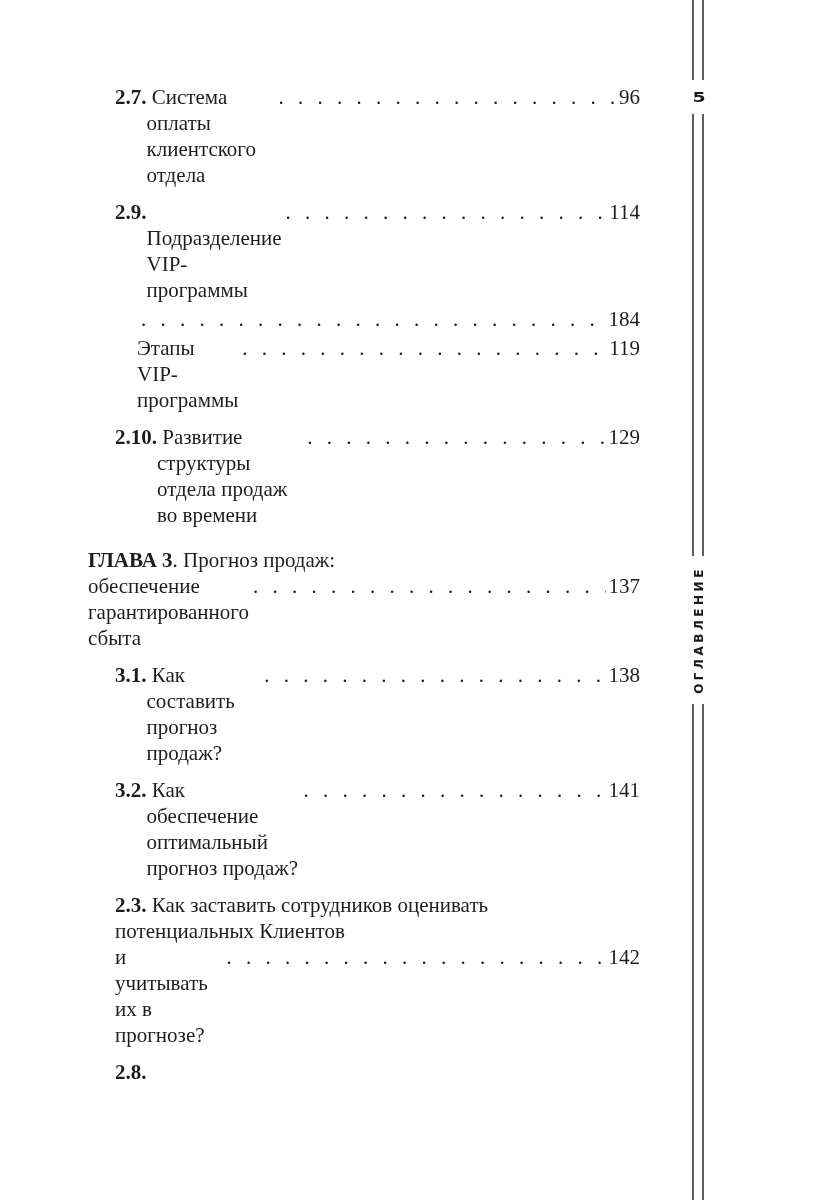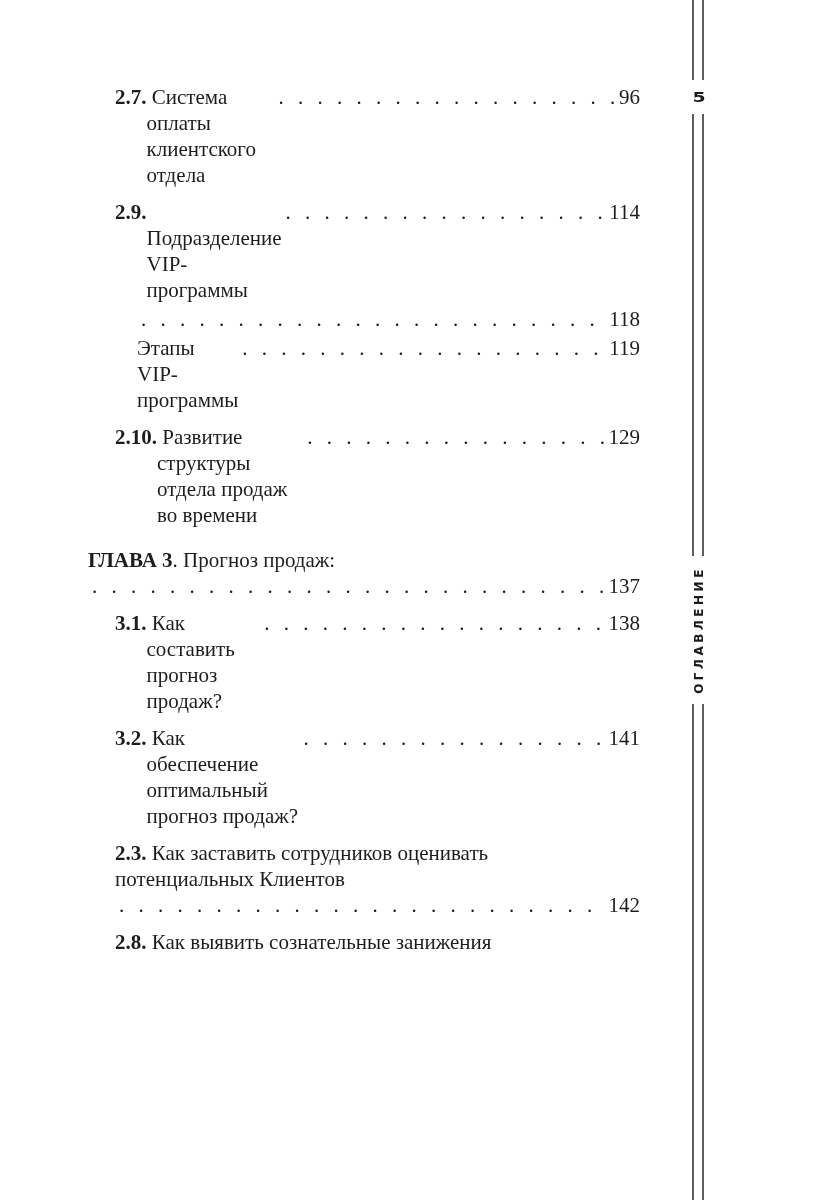--- a/index.html
+++ b/index.html
@@ -79,21 +79,21 @@
       <div class="row">
         <span class="prefix">2.9.</span>
         <span class="t"> Подразделение VIP-программы</span>
         <span class="leader"></span>
         <span class="pg">114</span>
       </div>
     </div>
     <div class="entry sub2">
       <div class="row">
         <span class="leader"></span>
-        <span class="pg">118</span>
+        <span class="pg">184</span>
       </div>
     </div>
     <div class="entry sub2">
       <div class="row">
         <span class="t">Этапы VIP-программы</span>
         <span class="leader"></span>
         <span class="pg">119</span>
       </div>
     </div>
     <div class="entry sub">
@@ -103,20 +103,21 @@
         <span class="leader"></span>
         <span class="pg">129</span>
       </div>
     </div>
     <div class="entry chapter">
       <div class="row">
         <span class="prefix">ГЛАВА 3</span>
         <span class="t">. Прогноз продаж:</span>
       </div>
       <div class="row">
+        <span class="t">обеспечение гарантированного сбыта</span>
         <span class="leader"></span>
         <span class="pg">137</span>
       </div>
     </div>
     <div class="entry sub">
       <div class="row">
         <span class="prefix">3.1.</span>
         <span class="t"> Как составить прогноз продаж?</span>
         <span class="leader"></span>
         <span class="pg">138</span>
@@ -132,28 +133,28 @@
     </div>
     <div class="entry sub">
       <div class="row">
         <span class="prefix">2.3.</span>
         <span class="t"> Как заставить сотрудников оценивать</span>
       </div>
       <div class="row">
         <span class="t">потенциальных Клиентов</span>
       </div>
       <div class="row">
+        <span class="t">и учитывать их в прогнозе?</span>
         <span class="leader"></span>
         <span class="pg">142</span>
       </div>
     </div>
     <div class="entry sub">
       <div class="row">
         <span class="prefix">2.8.</span>
-        <span class="t"> Как выявить сознательные занижения</span>
       </div>
     </div>
   </main>
 
 <aside class="rail">
   <div class="rail-seg seg-top"></div>
   <div class="rail-page">5</div>
   <div class="rail-seg seg-mid"></div>
   <div class="rail-label-box">
     <span class="rail-label">ОГЛАВЛЕНИЕ</span>

